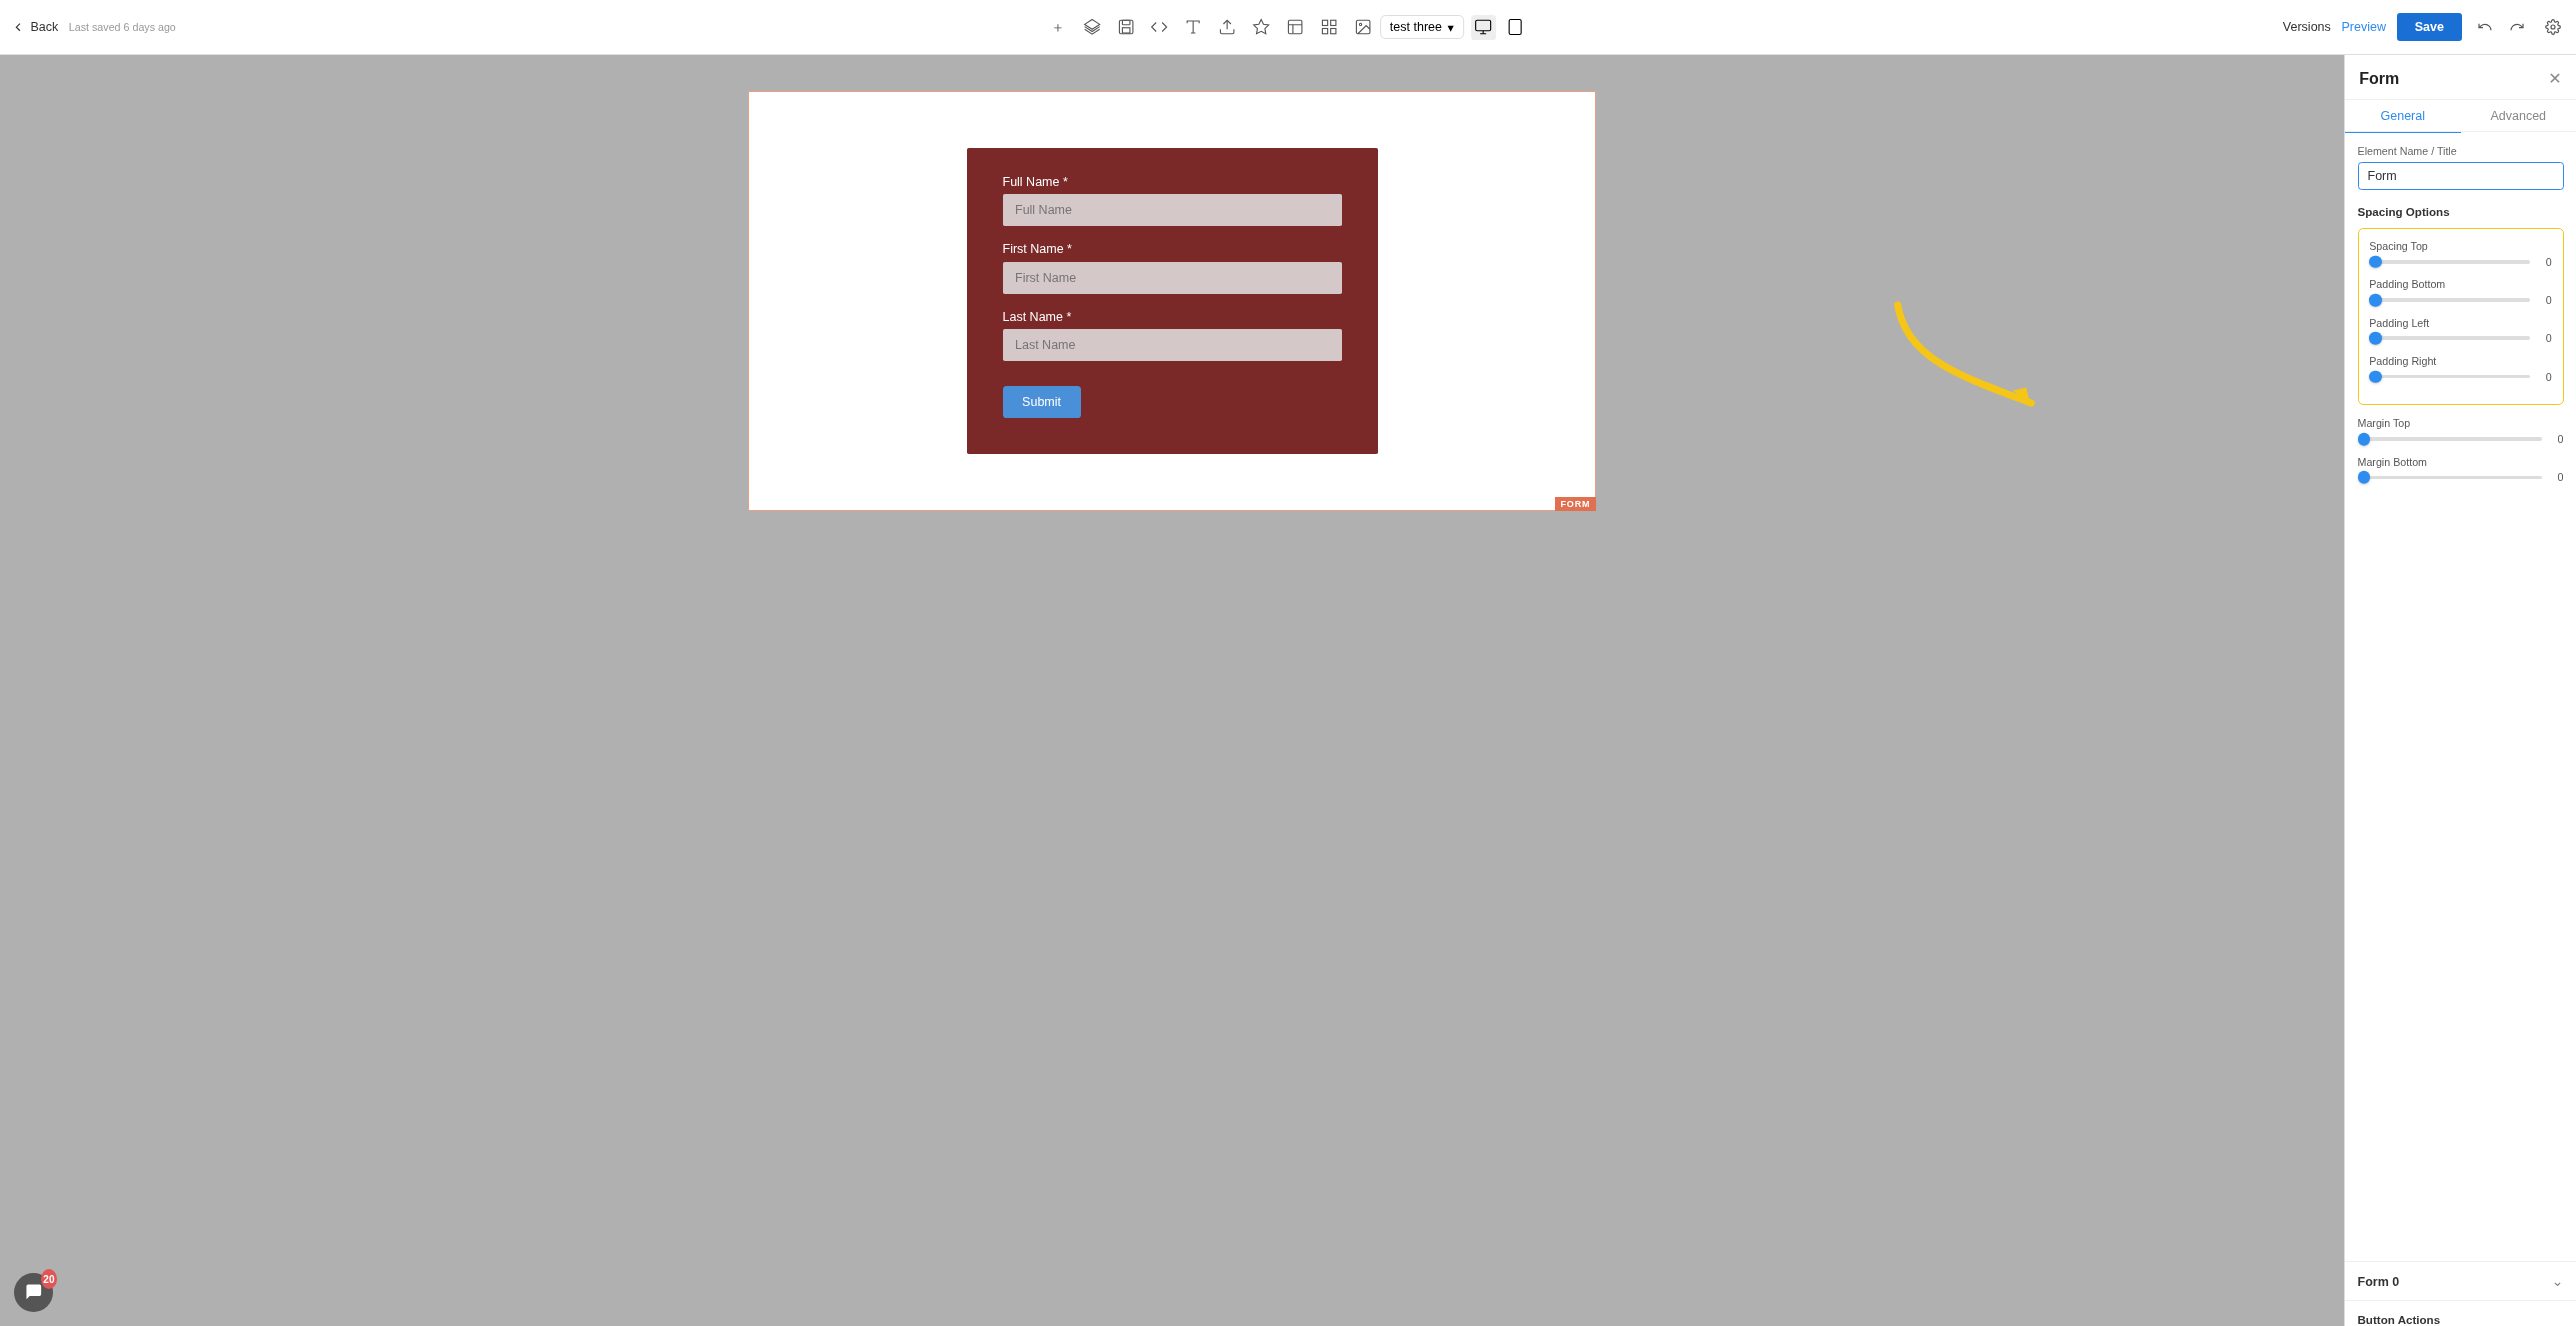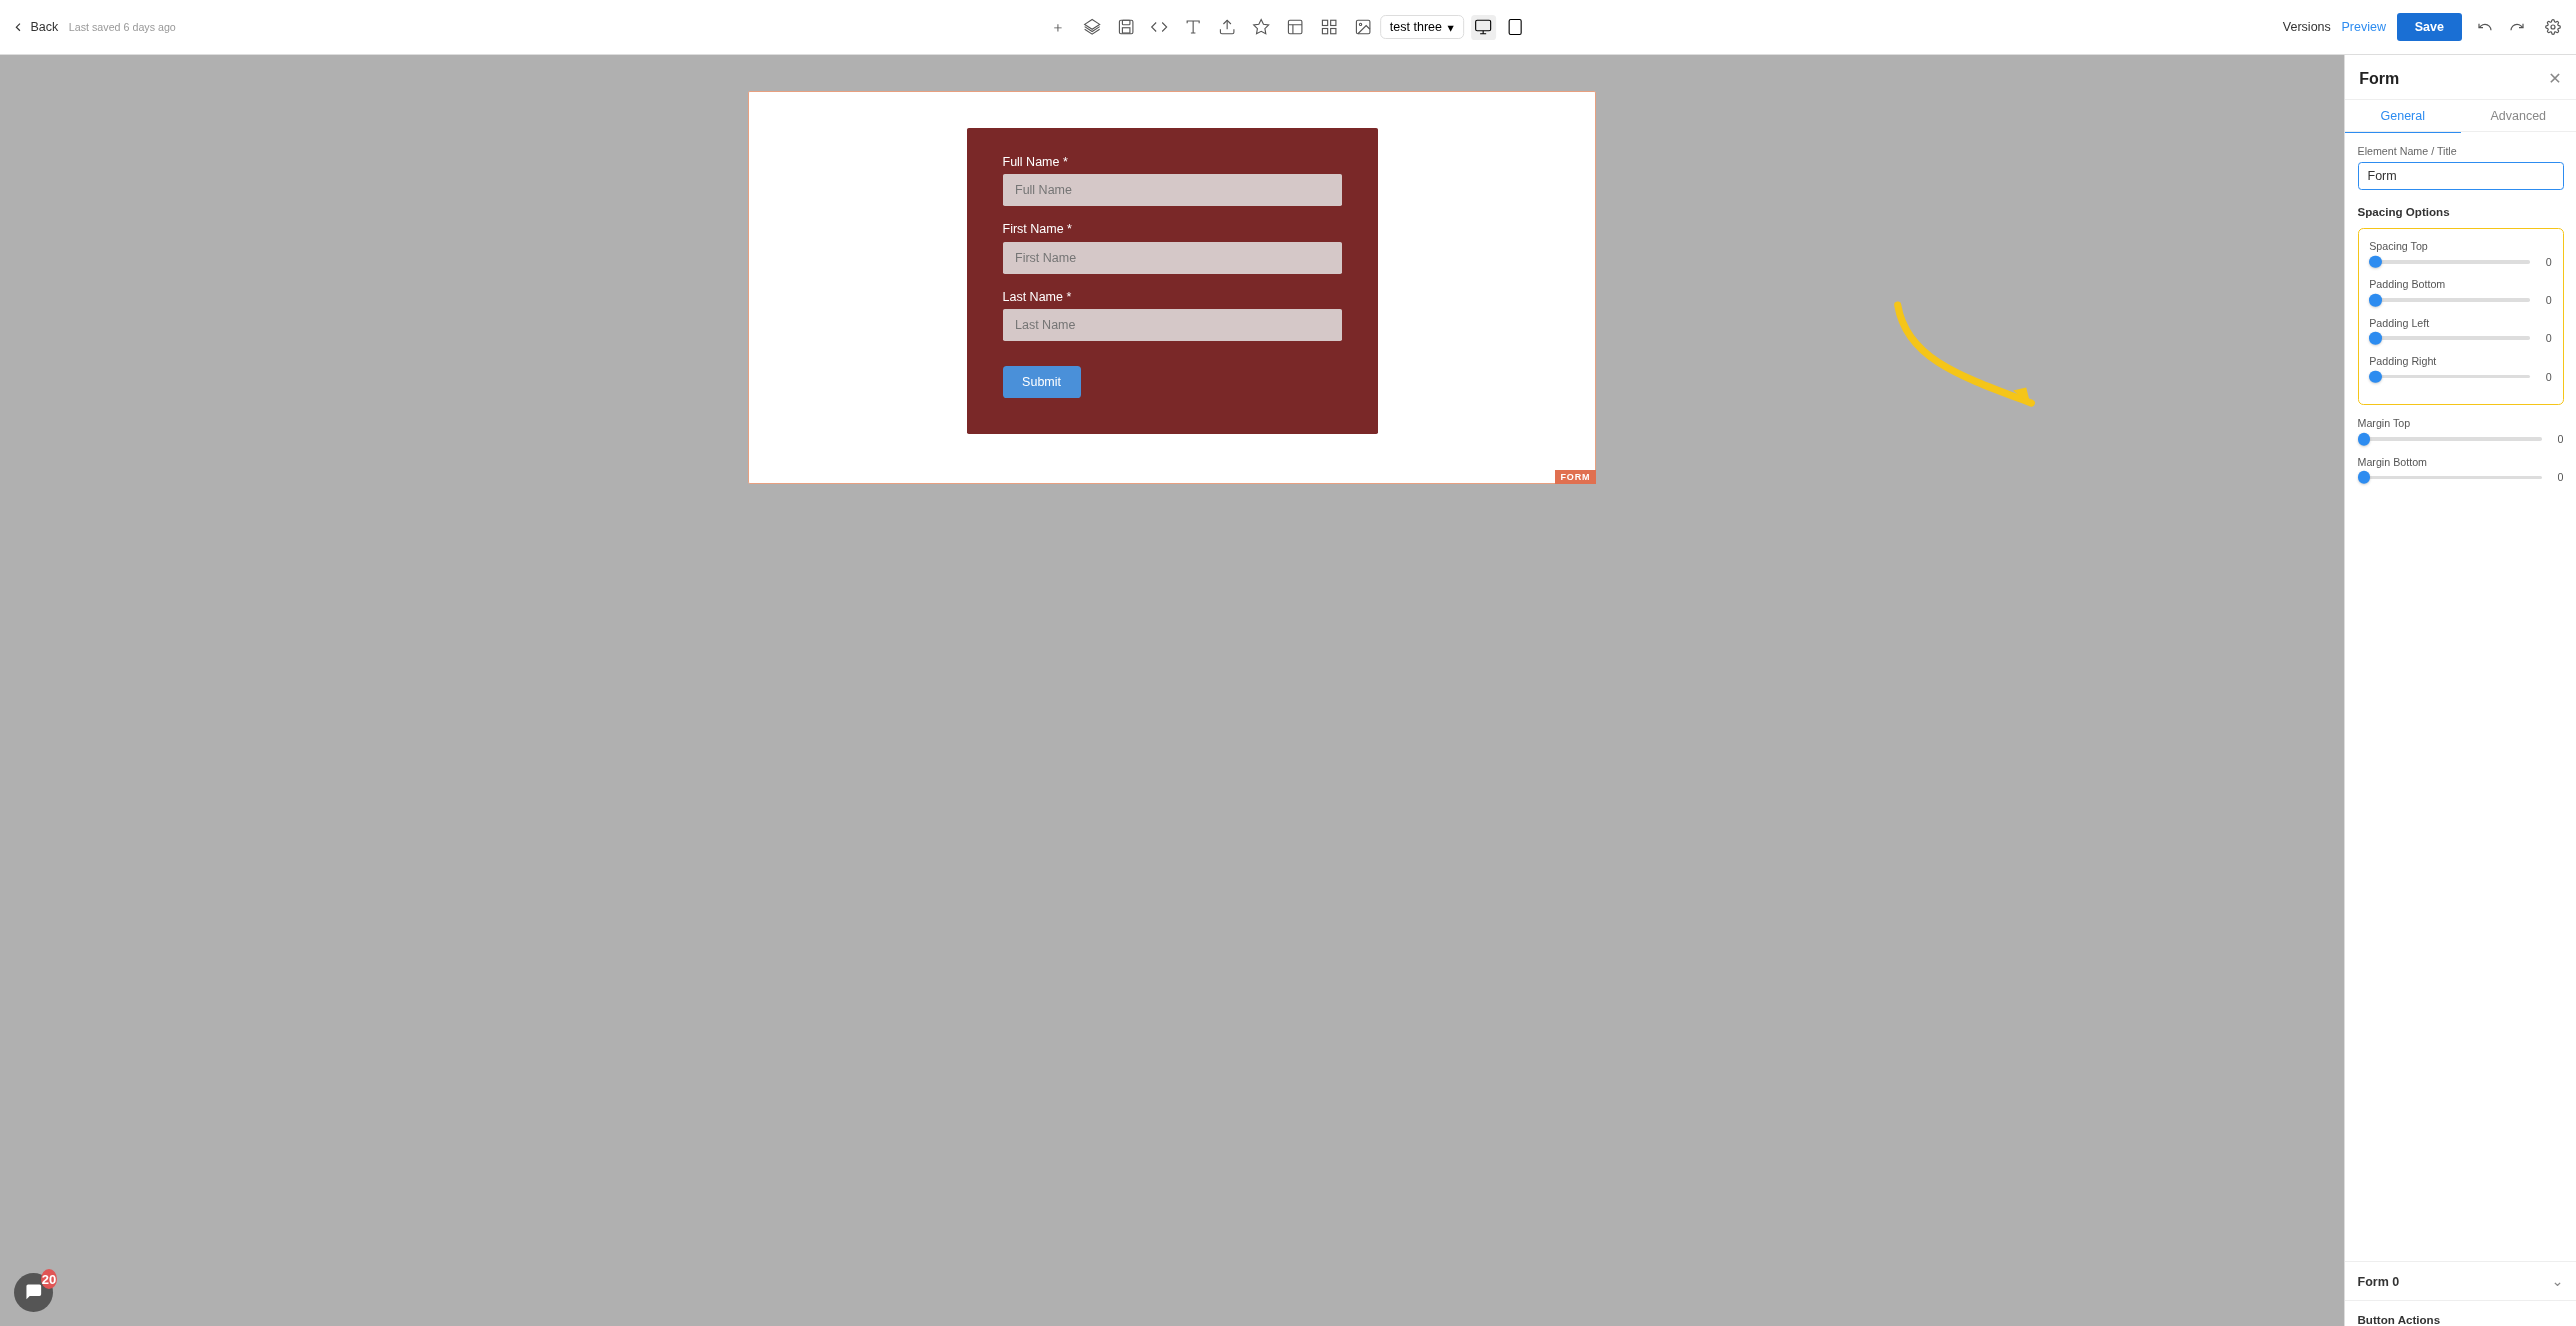--- a/index.html
+++ b/index.html
@@ -52,21 +52,21 @@
       border: 1.8px solid #e8a080; position: relative; border-radius: 1.8px;
     }
     .form-label {
       position: absolute; bottom: -0.9px; right: -0.9px;
       background: #e07050; color: #fff; font-size: 9px; font-weight: 700;
       padding: 1.8px 5.4px; letter-spacing: 0.9px;
     }
 
     
     .form-widget {
-      background: #7a2828; padding: 27px 36px 36px; margin: 36px auto;
+      background: #7a2828; padding: 27px 36px 36px; margin: 56px auto;
       width: 411px; border-radius: 1.8px;
     }
     .form-field { margin-bottom: 16px; }
     .field-label { color: #fff; font-size: 12.5px; margin-bottom: 5.4px; display: block; }
     .field-input {
       width: 100%; padding: 9px 12.5px; border: none; border-radius: 1.8px;
       background: #d5c8c8; font-size: 12.5px; color: #555; outline: none;
     }
     .submit-btn {
       background: #4a90d9; color: #fff; border: none; border-radius: 3.6px;
@@ -139,21 +139,21 @@
     .button-actions-label { font-size: 11.6px; font-weight: 600; color: #333; }
 
     
     .chat-bubble {
       position: fixed; bottom: 14.3px; left: 14.3px; width: 39px; height: 39px;
       background: #555; border-radius: 50%; display: flex; align-items: center;
       justify-content: center; cursor: pointer; z-index: 100;
     }
     .chat-badge {
       position: absolute; top: -3.6px; right: -3.6px; background: #e05555;
-      color: #fff; font-size: 13px; font-weight: 700; width: 16px; height: 20px;
+      color: #fff; font-size: 10px; font-weight: 700; width: 16px; height: 20px;
       border-radius: 50%; display: flex; align-items: center; justify-content: center;
     }
 
     
     .arrow-svg { position: absolute; right: 259px; top: 232px; pointer-events: none; }
   </style>
 </head>
 <body>
 
 <div class="top-bar">

